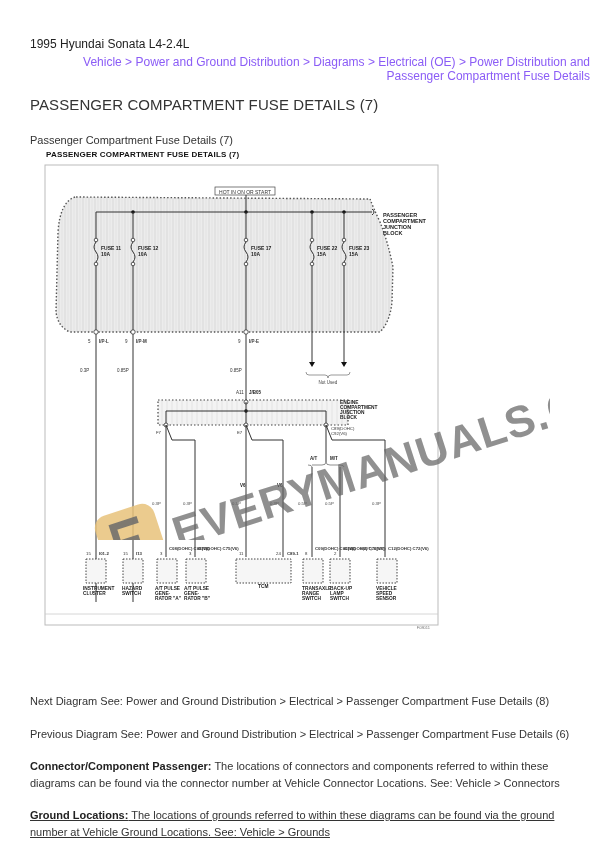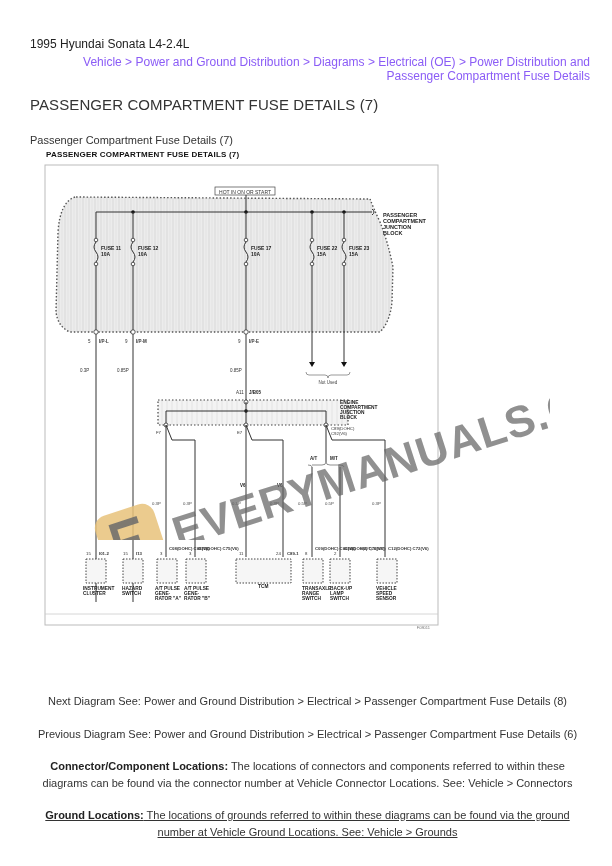--- a/index.html
+++ b/index.html
@@ -6,21 +6,21 @@
   html, body { width: 612px; height: 866px; background: #ffffff; overflow: hidden; }
   body { font-family: "Liberation Sans", sans-serif; color: #222; position: relative; }
   .vehicle-title { position: absolute; left: 30px; top: 37px; font-size: 12px; color: #222; }
   .breadcrumb { position: absolute; left: 30px; top: 55px; width: 560px; font-size: 12px; line-height: 14px; color: #8b5cf6; text-align: right; }
   .page-title { position: absolute; left: 30px; top: 96px; font-size: 15px; color: #333; letter-spacing: 0.1px; }
   .diagram-caption { position: absolute; left: 30px; top: 134px; font-size: 11px; color: #333; }
   .diagram-heading { position: absolute; left: 46px; top: 150px; font-size: 8px; font-weight: bold; color: #111; letter-spacing: 0.2px; }
   .diagram { position: absolute; left: 40px; top: 162px; width: 405px; height: 475px; }
   .diagram svg { width: 100%; height: 100%; }
   .watermark { position: absolute; left: 70px; top: 330px; width: 480px; height: 210px; pointer-events: none; }
-  .para { position: absolute; left: 30px; font-size: 11px; line-height: 17px; color: #333; width: 555px; text-align: center; }
+  .para { position: absolute; left: 30px; font-size: 11px; line-height: 17px; color: #333; width: 555px; }
   .para b { font-weight: bold; color: #222; }
 </style>
 </head>
 <body>
 
 <div class="vehicle-title">1995 Hyundai Sonata L4-2.4L</div>
 <div class="breadcrumb">Vehicle &gt; Power and Ground Distribution &gt; Diagrams &gt; Electrical (OE) &gt; Power Distribution and Passenger Compartment Fuse Details</div>
 <div class="page-title">PASSENGER COMPARTMENT FUSE DETAILS (7)</div>
 
 <div class="diagram-caption">Passenger Compartment Fuse Details (7)</div>
@@ -252,18 +252,18 @@
       <path d="M 50 132 L 24 132 L 24 168 L 50 168 M 24 150 L 46 150" fill="none" stroke="#6b6b6b" stroke-width="7" opacity="0.85"></path>
       <text x="80" y="172" font-size="44" font-weight="bold" fill="#666" opacity="0.72" font-family="Liberation Sans, sans-serif" letter-spacing="1">EVERYMANUALS.COM</text>
     </g>
   </svg>
 </div>
 
 <div class="para" style="top:693px;">Next Diagram See: Power and Ground Distribution &gt; Electrical &gt; Passenger Compartment Fuse Details (8)</div>
 <div class="para" style="top:726px;">Previous Diagram See: Power and Ground Distribution &gt; Electrical &gt; Passenger Compartment Fuse Details (6)</div>
 
 <div class="para" style="top:758px;">
-  <b>Connector/Component Locations:</b><span> The locations of connectors and components referred to within these diagrams can be found via the connector number at Vehicle Connector Locations. See: Vehicle &gt; Connectors</span>
+  <b>Connector/Component Passenger:</b><span> The locations of connectors and components referred to within these diagrams can be found via the connector number at Vehicle Connector Locations. See: Vehicle &gt; Connectors</span>
 </div>
 
 <div class="para" style="top:807px;text-decoration:underline;">
   <b>Ground Locations:</b><span> The locations of grounds referred to within these diagrams can be found via the ground number at Vehicle Ground Locations. See: Vehicle &gt; Grounds</span>
 </div>
 
 </body></html>

